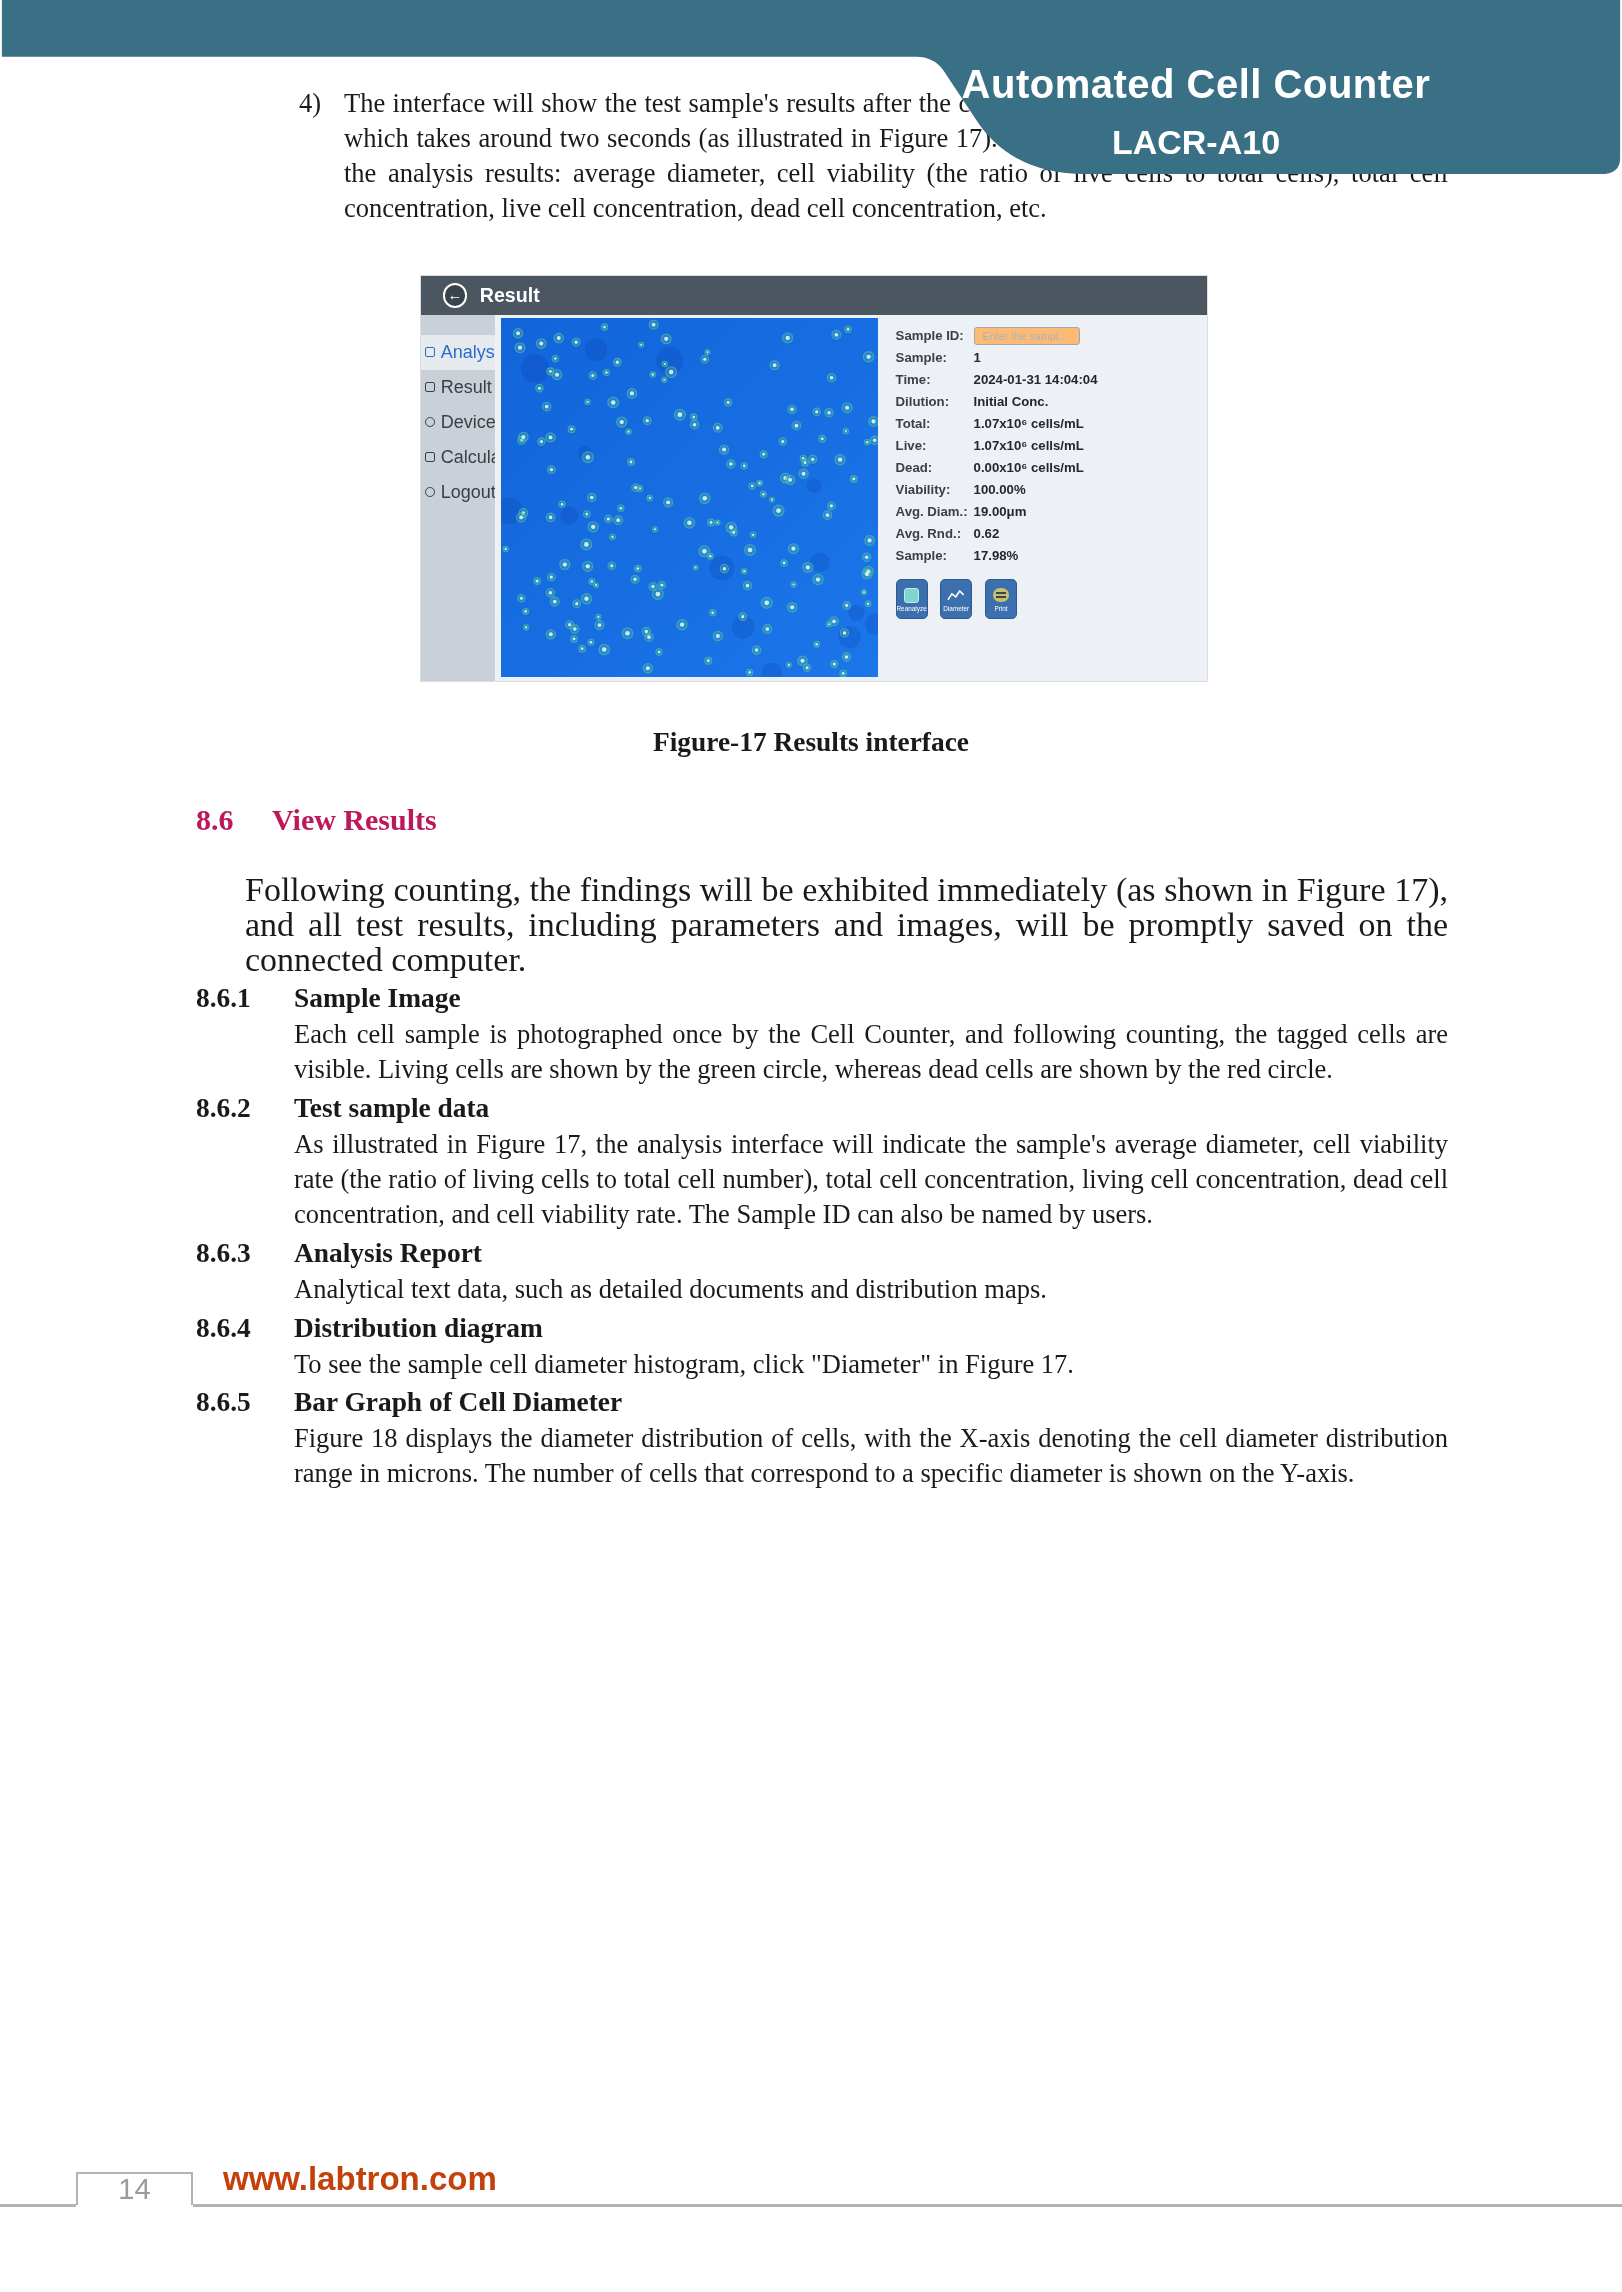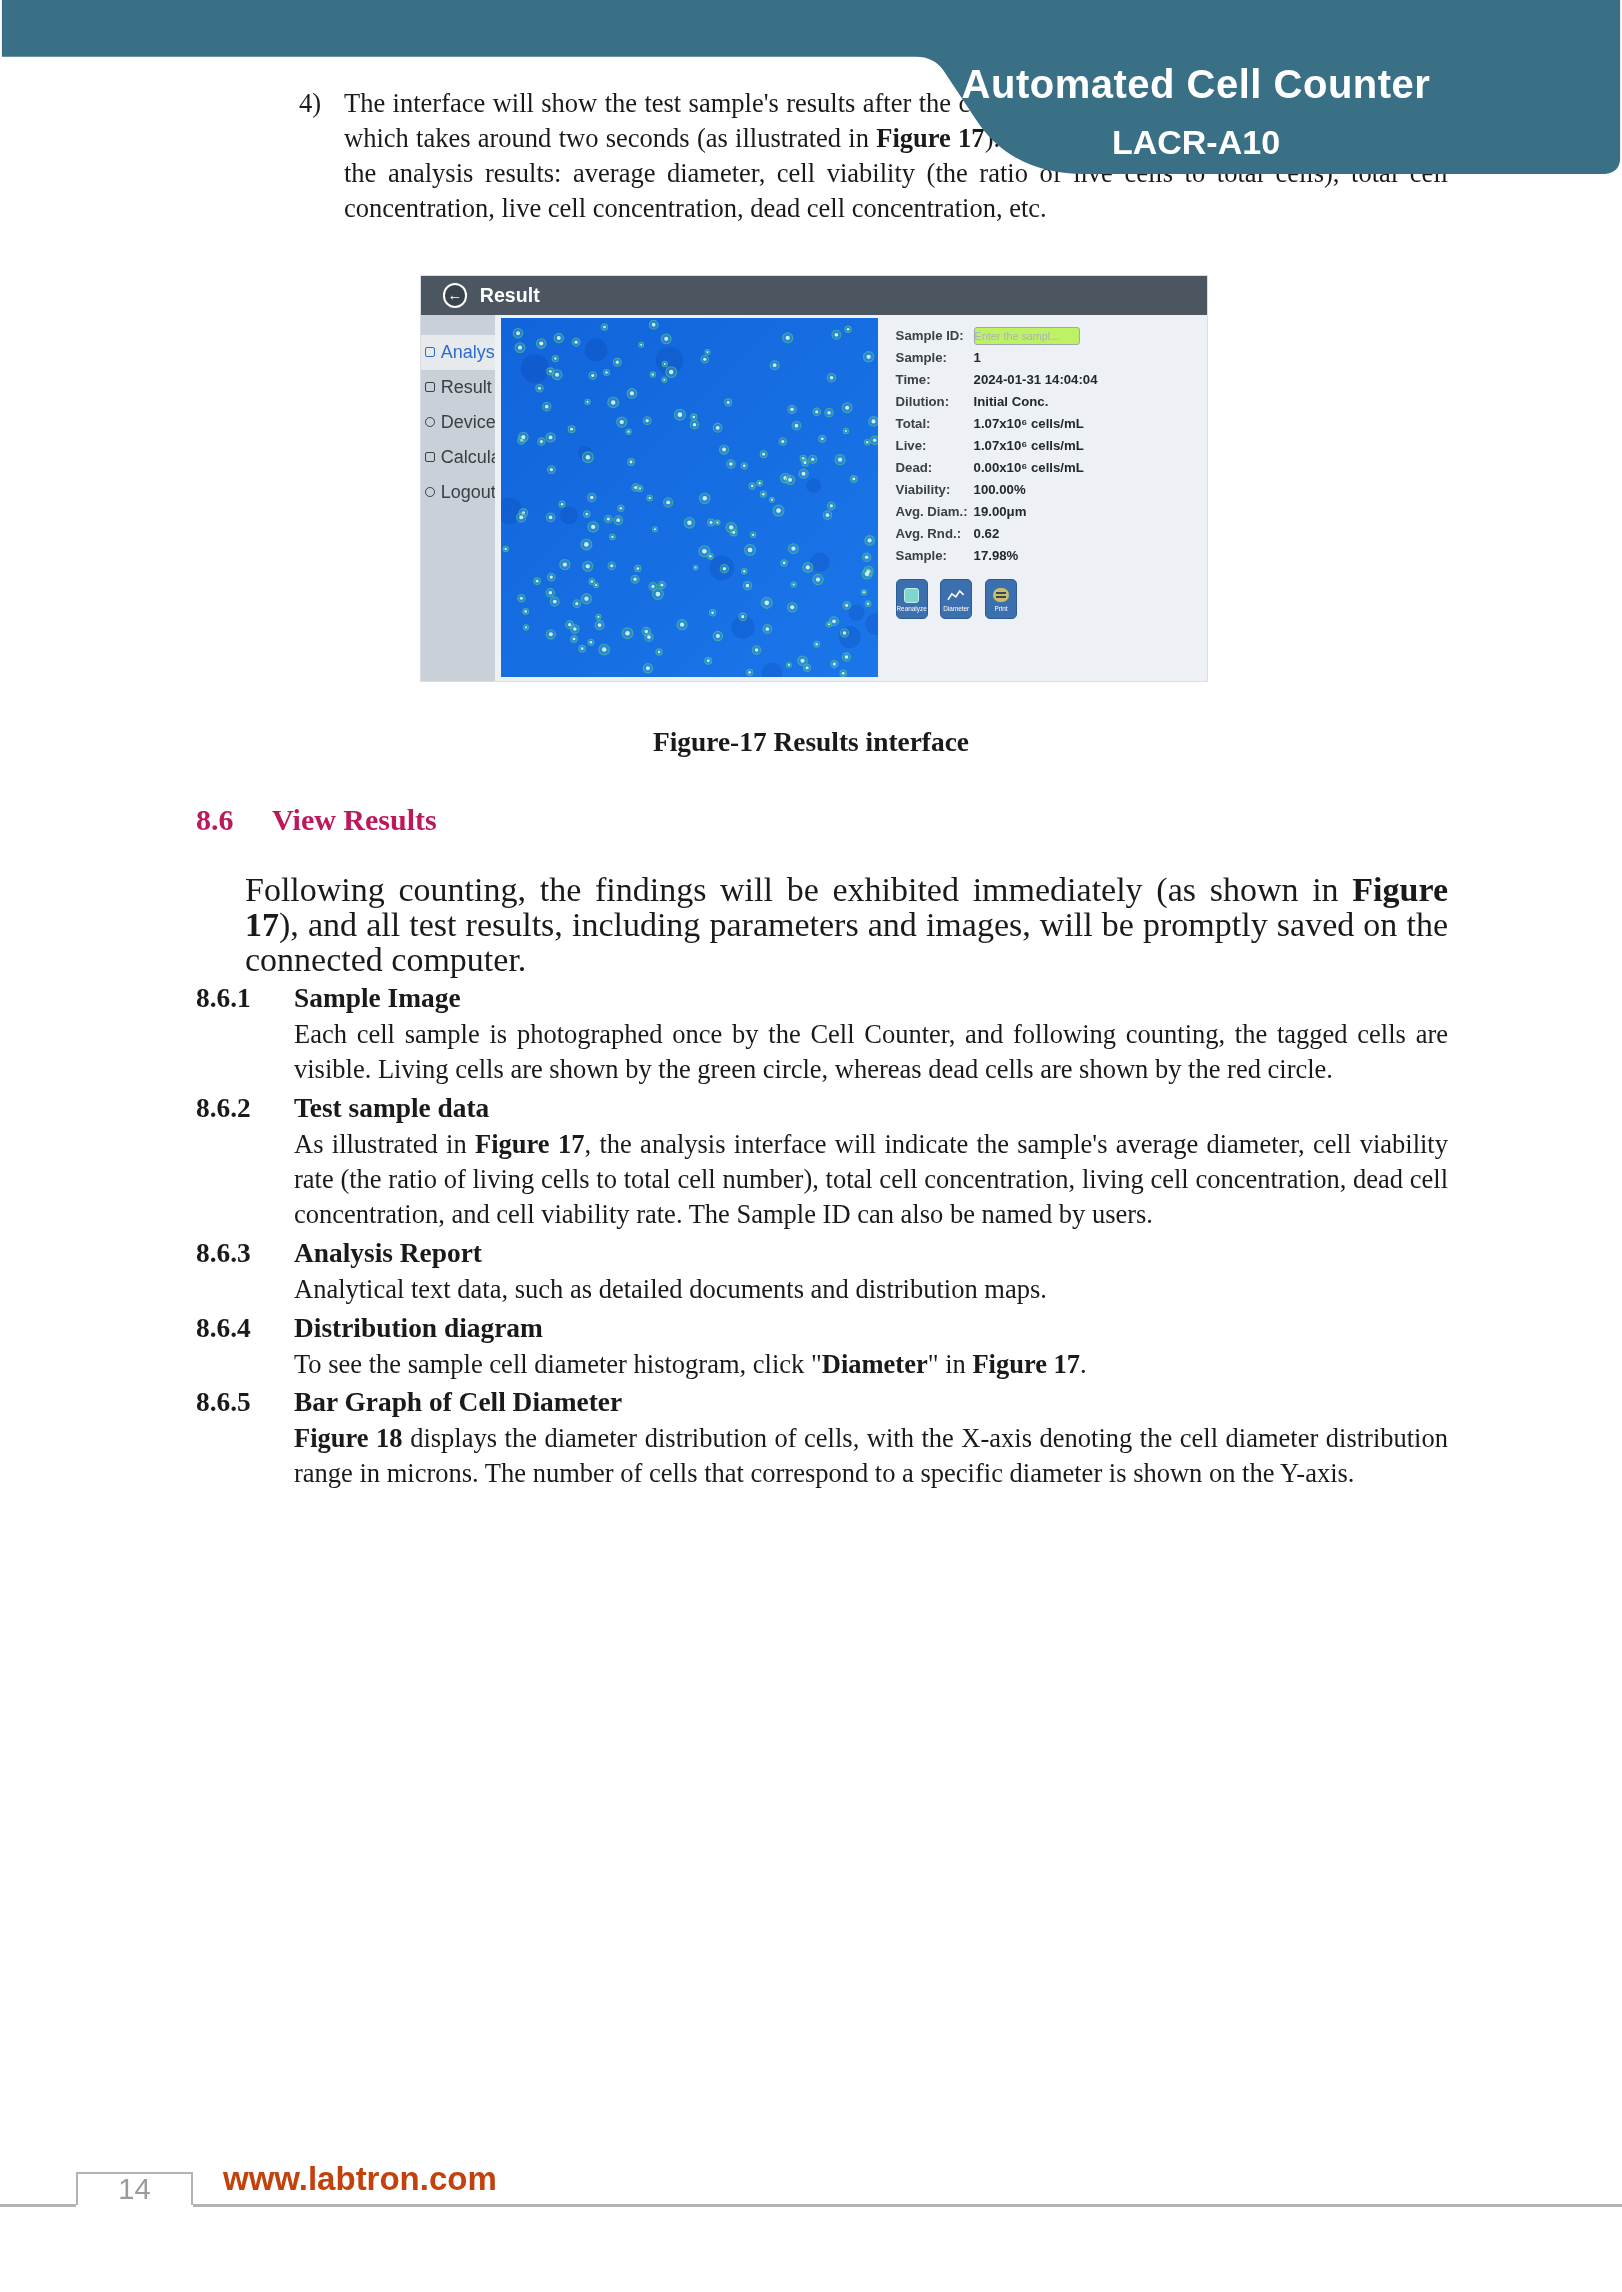--- a/index.html
+++ b/index.html
@@ -10,21 +10,21 @@
   .banner-svg{position:absolute;top:0;left:0;}
   .banner-title{position:absolute;top:23.5px;left:912px;width:568px;text-align:center;
         color:#ffffff;font-family:"Liberation Sans", sans-serif;font-weight:bold;line-height:1.0;}
   .banner-title .l1{font-size:40px;letter-spacing:0.5px;margin-top:40px;}
   .banner-title .l2{font-size:34px;margin-top:21.6px;}
 
   
   .para4{display:flex;margin:86px 174px 0 299px;font-size:26.5px;line-height:35px;}
   .para4 .num{width:45px;flex:none;}
   .para4 .ptext{flex:1;text-align:justify;}
-  b{font-weight:bold;}
+  b{font-weight:normal;}
 
   
   .fig{position:relative;width:788px;height:407px;margin:49px 0 0 420px;
        background:#edf1f6;border:1px solid #d9dee3;box-sizing:border-box;overflow:hidden;
        font-family:"Liberation Sans", sans-serif;}
   .fig-titlebar{position:absolute;top:0;left:0;right:0;height:39px;background:#4b5661;
        display:flex;align-items:center;padding-left:21.6px;box-sizing:border-box;}
   .back-btn{width:24.5px;height:24.5px;border-radius:50%;background:#39434c;border:2px solid #ffffff;
        color:#fff;display:flex;align-items:center;justify-content:center;font-size:14.7px;
        line-height:1;box-sizing:border-box;}
@@ -39,21 +39,21 @@
   .s-icon.round{border-radius:50%;}
   .fig-main{flex:1;position:relative;background:#edf1f6;}
   .cellimg{position:absolute;left:5.9px;top:2.9px;width:377px;height:359px;
        background:linear-gradient(135deg,#1264da,#1b76ea);}
   .fig-panel{position:absolute;left:383px;top:9.8px;right:0;bottom:0;padding-left:17.6px;
        box-sizing:border-box;}
   .f-row{display:flex;align-items:center;height:22px;font-size:13.2px;color:#2e3338;}
   .f-row .lab{width:78px;flex:none;font-weight:bold;color:#3b4046;}
   .f-row .val{color:#23282d;font-weight:bold;}
   .sid-input{width:106px;height:17.6px;border:1px solid #9fa8b2;border-radius:2.9px;
-       background:#bef264;font-size:10.8px;padding:0 0;color:#333;
+       background:#fdba74;font-size:10.8px;padding:0 8px;color:#333;
        font-family:"Liberation Sans", sans-serif;box-sizing:border-box;}
   .sid-input::placeholder{color:#a9b2bc;}
   .btn-row{display:flex;gap:12.7px;margin-top:12.7px;}
   .fig-btn{width:32px;height:40px;background:#3c6fae;border:1px solid #2c5a94;border-radius:4.9px;
        display:flex;flex-direction:column;align-items:center;justify-content:center;gap:2px;
        box-sizing:border-box;}
   .fig-btn .glyph{height:16.7px;display:flex;align-items:center;justify-content:center;}
   .fig-btn .blab{font-size:6.4px;color:#fff;line-height:1;}
   .g-reanalyze{width:14.7px;height:14.7px;background:#7fd6cf;border-radius:2.9px;border:1px solid #bfeee9;box-sizing:border-box;}
   .g-print{width:15.7px;height:13.7px;background:#c9bd6f;border-radius:6.9px;position:relative;}

